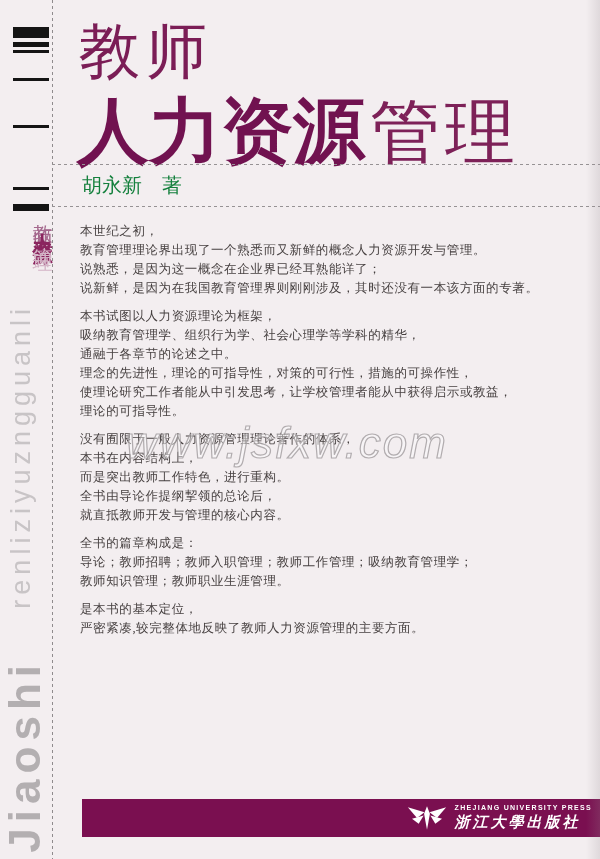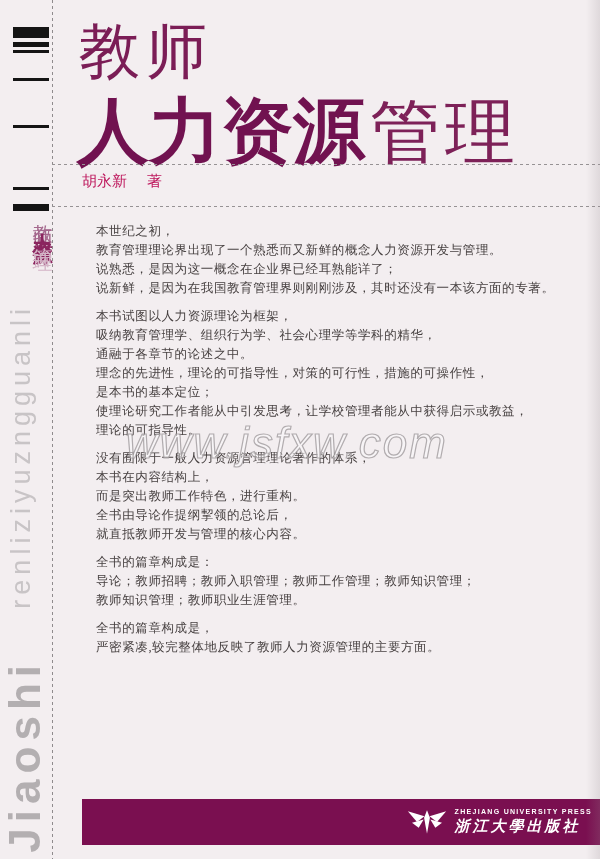--- a/index.html
+++ b/index.html
@@ -49,41 +49,41 @@
     position:absolute;left:79px;top:18px;
     font-size:61px;font-weight:500;letter-spacing:6px;color:#7b1d56;line-height:1.1;
   }
   .title-main{position:absolute;left:77px;top:84px;white-space:nowrap;line-height:1.05;margin-top:10px;}
   .title-main .bold{font-size:72px;font-weight:900;color:#711250;letter-spacing:0;}
   .title-main .light{font-size:70px;font-weight:200;color:#7d2158;letter-spacing:5px;margin-left:5px;}
   .sep{position:absolute;left:52px;right:0;height:1px;
     background:repeating-linear-gradient(90deg,#969294 0 3px,transparent 3px 6px);}
   .sep1{top:164px;}
   .sep2{top:206px;}
-  .author-row{position:absolute;left:82px;top:172px;font-size:15px;color:#be185d;
+  .author-row{position:absolute;left:82px;top:172px;font-size:20px;color:#15803d;
     font-family:"Liberation Serif","DejaVu Serif",serif;}
   .author-row .role{margin-left:20px;}
   
   .body-text{
     position:absolute;left:80px;top:222px;right:18px;
     font-family:"Liberation Serif","DejaVu Serif",serif;
     font-size:12.5px;line-height:19px;letter-spacing:0.6px;color:#474141;
   }
-  .body-text .para{margin:0 0 9px 16px;}
+  .body-text .para{margin:0 0 9px 0;}
   
   .watermark{
     position:absolute;left:126px;top:418px;
     font-size:44px;font-style:italic;font-weight:400;letter-spacing:2px;
     color:rgba(255,255,255,0.38);
     -webkit-text-stroke:1.2px rgba(158,152,155,0.78);
     white-space:nowrap;pointer-events:none;
   }
   
   .pub-band{
-    position:absolute;left:82px;right:0;top:799px;height:46px;background:#7a0f50;
+    position:absolute;left:82px;right:0;top:799px;height:38px;background:#7a0f50;
     display:flex;align-items:center;justify-content:flex-end;
     padding-right:8px;box-sizing:border-box;gap:8px;
   }
   .pub-logo{width:40px;height:24px;flex:0 0 auto;}
   .pub-text{display:flex;flex-direction:column;align-items:flex-start;color:#ffffff;}
   .pub-en{font-size:7px;letter-spacing:1.3px;font-weight:600;margin-bottom:2px;white-space:nowrap;}
   .pub-zh{font-size:15px;letter-spacing:3px;font-weight:700;font-style:italic;
     font-family:"Liberation Serif","DejaVu Serif",serif;white-space:nowrap;}
 </style>
 </head>
@@ -122,38 +122,37 @@
       <div>本世纪之初，</div>
       <div>教育管理理论界出现了一个熟悉而又新鲜的概念人力资源开发与管理。</div>
       <div>说熟悉，是因为这一概念在企业界已经耳熟能详了；</div>
       <div>说新鲜，是因为在我国教育管理界则刚刚涉及，其时还没有一本该方面的专著。</div>
     </div>
     <div class="para">
       <div>本书试图以人力资源理论为框架，</div>
       <div>吸纳教育管理学、组织行为学、社会心理学等学科的精华，</div>
       <div>通融于各章节的论述之中。</div>
       <div>理念的先进性，理论的可指导性，对策的可行性，措施的可操作性，</div>
-      <div>是本书的基本定位；</div>
       <div>使理论研究工作者能从中引发思考，让学校管理者能从中获得启示或教益，</div>
       <div>理论的可指导性。</div>
     </div>
     <div class="para">
       <div>没有囿限于一般人力资源管理理论著作的体系，</div>
       <div>本书在内容结构上，</div>
       <div>而是突出教师工作特色，进行重构。</div>
       <div>全书由导论作提纲挈领的总论后，</div>
       <div>就直抵教师开发与管理的核心内容。</div>
     </div>
     <div class="para">
       <div>全书的篇章构成是：</div>
-      <div>导论；教师招聘；教师入职管理；教师工作管理；教师知识管理；</div>
+      <div>导论；教师招聘；教师入职管理；教师工作管理；吸纳教育管理学；</div>
       <div>教师知识管理；教师职业生涯管理。</div>
     </div>
     <div class="para">
-      <div>全书的篇章构成是，</div>
+      <div>是本书的基本定位，</div>
       <div>严密紧凑,较完整体地反映了教师人力资源管理的主要方面。</div>
     </div>
   </div>
 
   <div class="watermark">www.jsfxw.com</div>
 
   <div class="pub-band">
     <svg class="pub-logo" viewBox="0 0 48 28">
       <polygon points="24,0 27.5,9 24,28 20.5,9" fill="#ffffff"></polygon>
       <polygon points="1,1 21,7 12,14" fill="#ffffff"></polygon>

